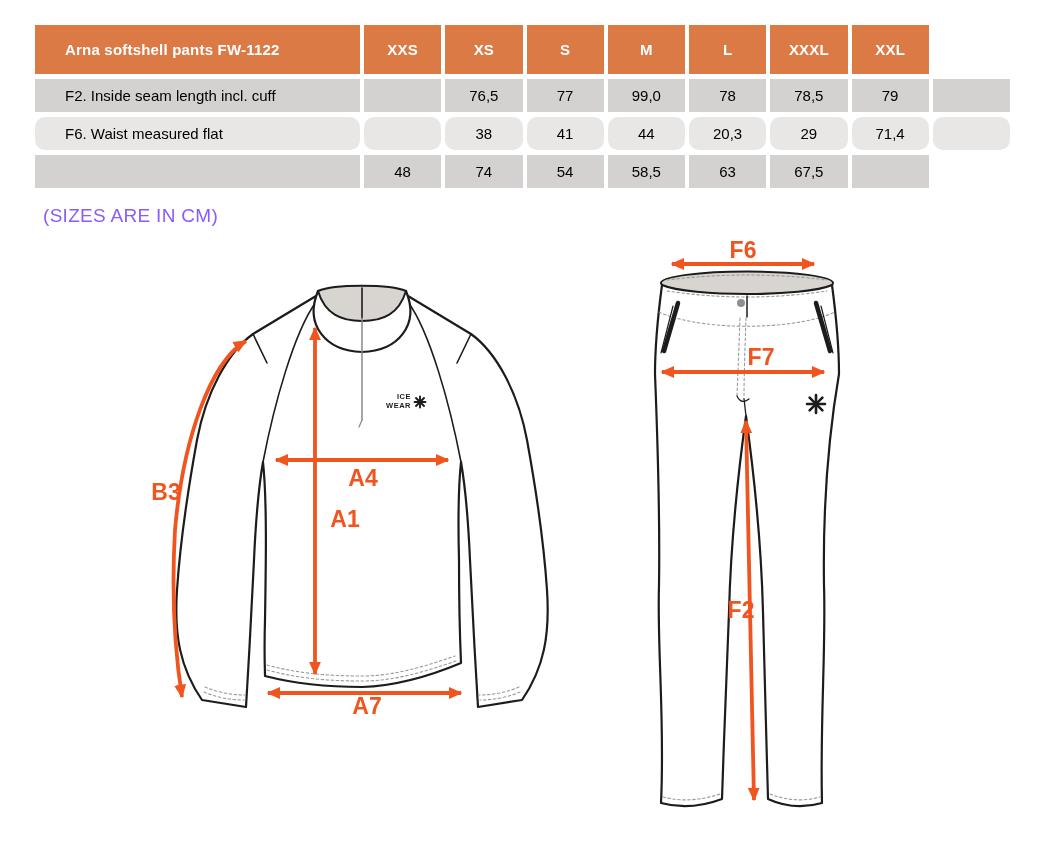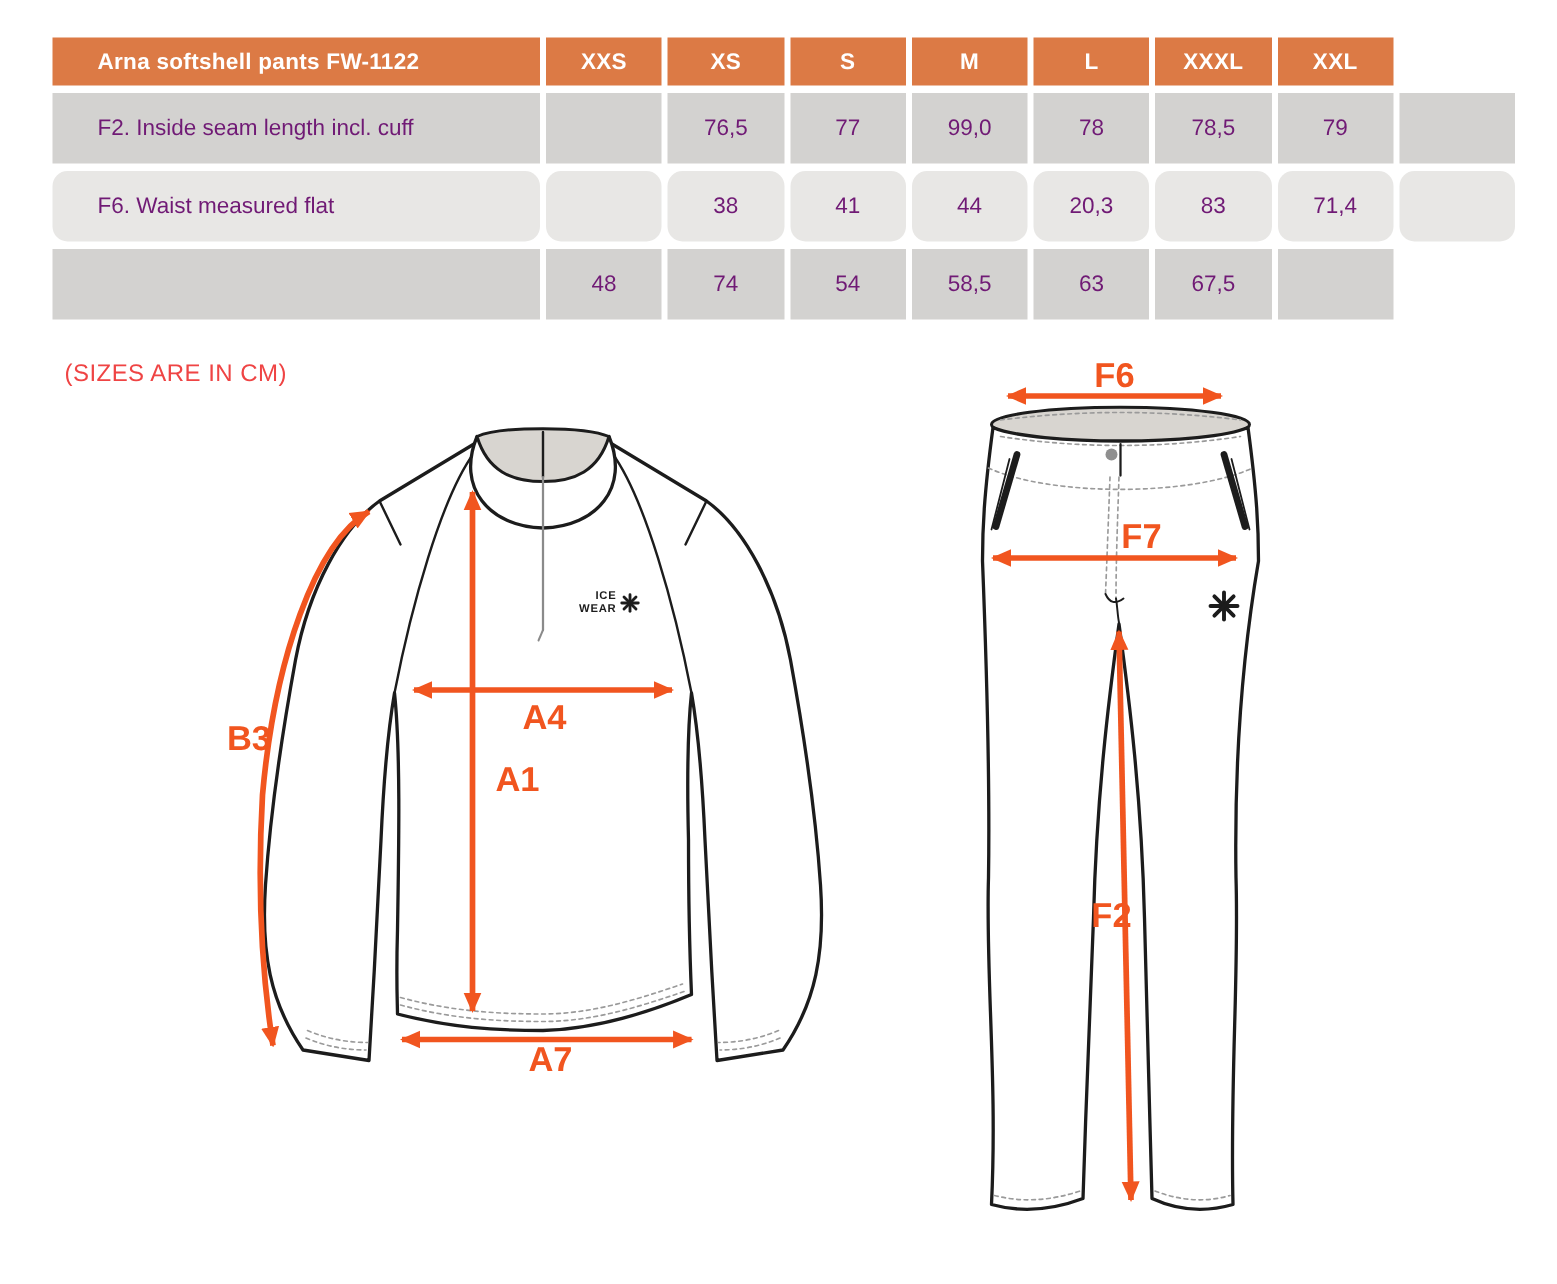--- a/index.html
+++ b/index.html
@@ -16,35 +16,35 @@
     display:flex;flex-direction:column;gap:5px;
   }
   .trow{
     display:grid;
     grid-template-columns:325px repeat(8,1fr);
     gap:4px;
   }
   .cell{
     box-sizing:border-box;
     display:flex;align-items:center;justify-content:center;
-    font-size:15px;color:#701a75;
-    height:47px;
+    font-size:15px;color:#000000;
+    height:33px;
   }
   .cell.label{justify-content:flex-start;padding-left:30px;}
   .trow.header .cell{
-    height:32px;
+    height:49px;
     background:#DC7A45;color:#ffffff;font-weight:bold;
     letter-spacing:.2px;
   }
   .trow.row-dark .cell{background:#D3D2D0;}
   .trow.row-light .cell{background:#E8E7E5;border-radius:10px;}
   
   .sizes-note{
     position:absolute;left:43px;top:205px;
-    color:#ef4444;font-size:16px;letter-spacing:.3px;margin-top:36px;
+    color:#8b5cf6;font-size:19px;letter-spacing:.3px;
   }
   
   svg.diagram{position:absolute;left:0;top:0;width:1038px;height:856px;}
   svg text.dim-label{
     font-family:"Liberation Sans", sans-serif;
     font-size:23px;font-weight:bold;fill:#F1551F;
   }
   svg text.logo-txt{
     font-family:"Liberation Sans", sans-serif;
     font-size:7.5px;font-weight:bold;fill:#1c1c1c;letter-spacing:.5px;
@@ -80,21 +80,21 @@
       <div class="cell"></div>
     </div>
 
     <div class="trow row-light">
       <div class="cell label">F6. Waist measured flat</div>
       <div class="cell"></div>
       <div class="cell">38</div>
       <div class="cell">41</div>
       <div class="cell">44</div>
       <div class="cell">20,3</div>
-      <div class="cell">83</div>
+      <div class="cell">29</div>
       <div class="cell">71,4</div>
       <div class="cell"></div>
     </div>
 
     <div class="trow row-dark">
       <div class="cell"></div>
       <div class="cell">48</div>
       <div class="cell">74</div>
       <div class="cell">54</div>
       <div class="cell">58,5</div>

